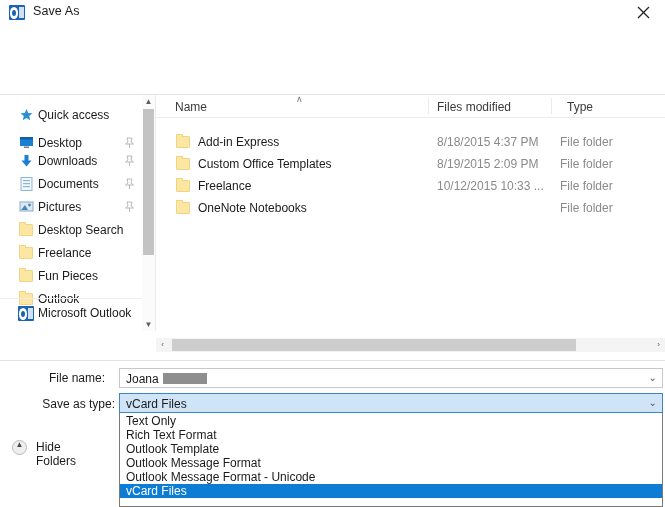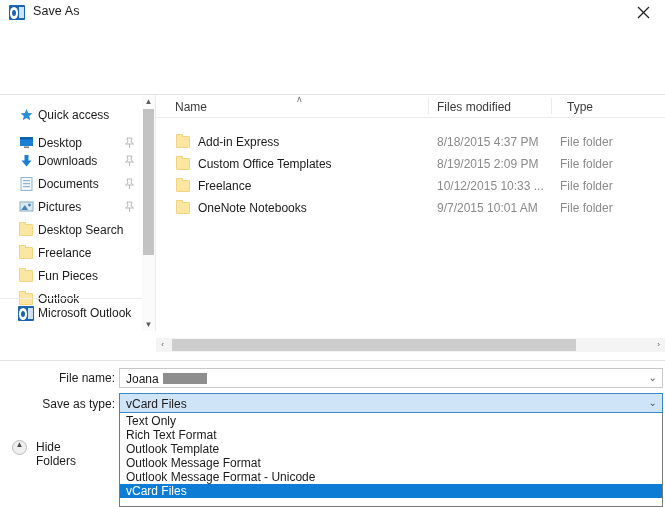--- a/index.html
+++ b/index.html
@@ -109,21 +109,21 @@
   .sb-h{position:absolute;left:156px;top:338px;width:509px;height:14px;background:#f4f4f4;}
   .sb-h .lf,.sb-h .rt{position:absolute;top:0;width:13px;height:14px;text-align:center;line-height:14px;font-size:8px;color:#5d5d5d;}
   .sb-h .lf{left:0;}
   .sb-h .rt{right:0;}
   .sb-h .thumb{position:absolute;left:16px;top:1px;width:404px;height:12px;background:#cdcdcd;}
 
   .bottom-div{position:absolute;left:0;top:360px;width:665px;height:1px;background:#e2e2e2;}
 
   
   .form-label{position:absolute;font-size:12px;color:#1b1b1b;text-align:right;width:100px;}
-  .lbl-filename{left:15px;top:371px;}
+  .lbl-filename{left:5px;top:371px;}
   .lbl-savetype{left:15px;top:397px;}
 
   .combo{position:absolute;left:119px;width:544px;height:20px;box-sizing:border-box;}
   .combo .chev{position:absolute;right:5px;top:3px;font-size:10px;color:#5a5a5a;}
   .combo .val{position:absolute;left:6px;top:3px;font-size:12px;color:#1b1b1b;white-space:nowrap;}
 
   .fn-combo{top:368px;border:1px solid #c8c8c8;background:#fff;}
   .fn-redact{position:absolute;left:43px;top:4px;width:44px;height:11px;background:#8e8e8e;}
 
   .st-combo{top:393px;border:1px solid #3c87c8;background:#cfe4f7;}
@@ -381,21 +381,20 @@
         </span>
       <span class="fname">Freelance</span>
       <span class="fdate">10/12/2015 10:33 ...</span>
       <span class="ftype">File folder</span>
     </div>
     <div class="frow" style="top:102px">
       <span class="fico">
           <span class="folder-ico"></span>
         </span>
       <span class="fname">OneNote Notebooks</span>
-      <span class="fdate">9/7/2015 10:01 AM</span>
       <span class="ftype">File folder</span>
     </div>
   </div>
 
   <div class="sb-h">
     <div class="lf">‹</div>
     <div class="thumb"></div>
     <div class="rt">›</div>
   </div>
 

